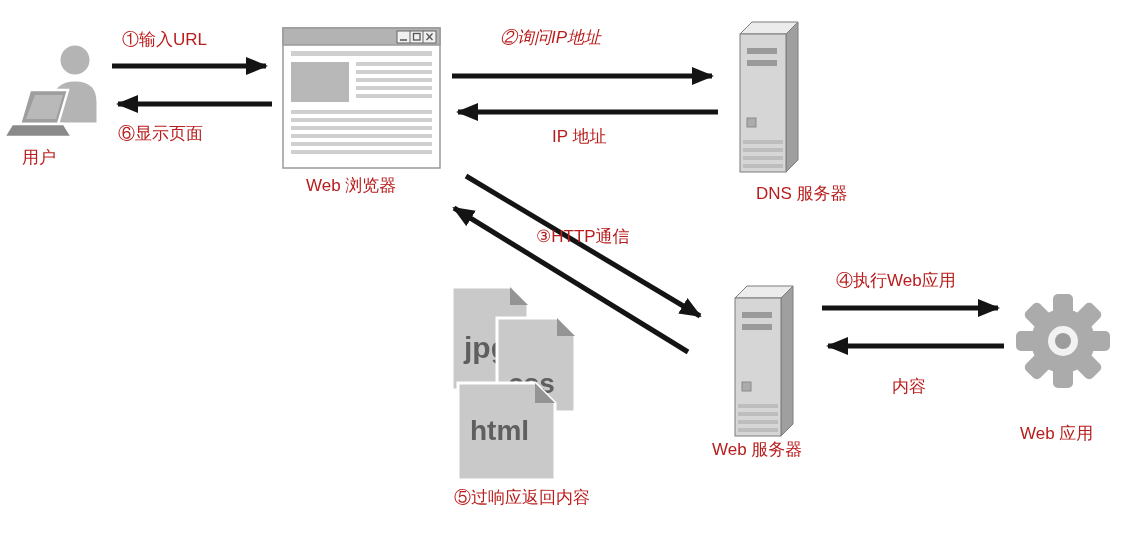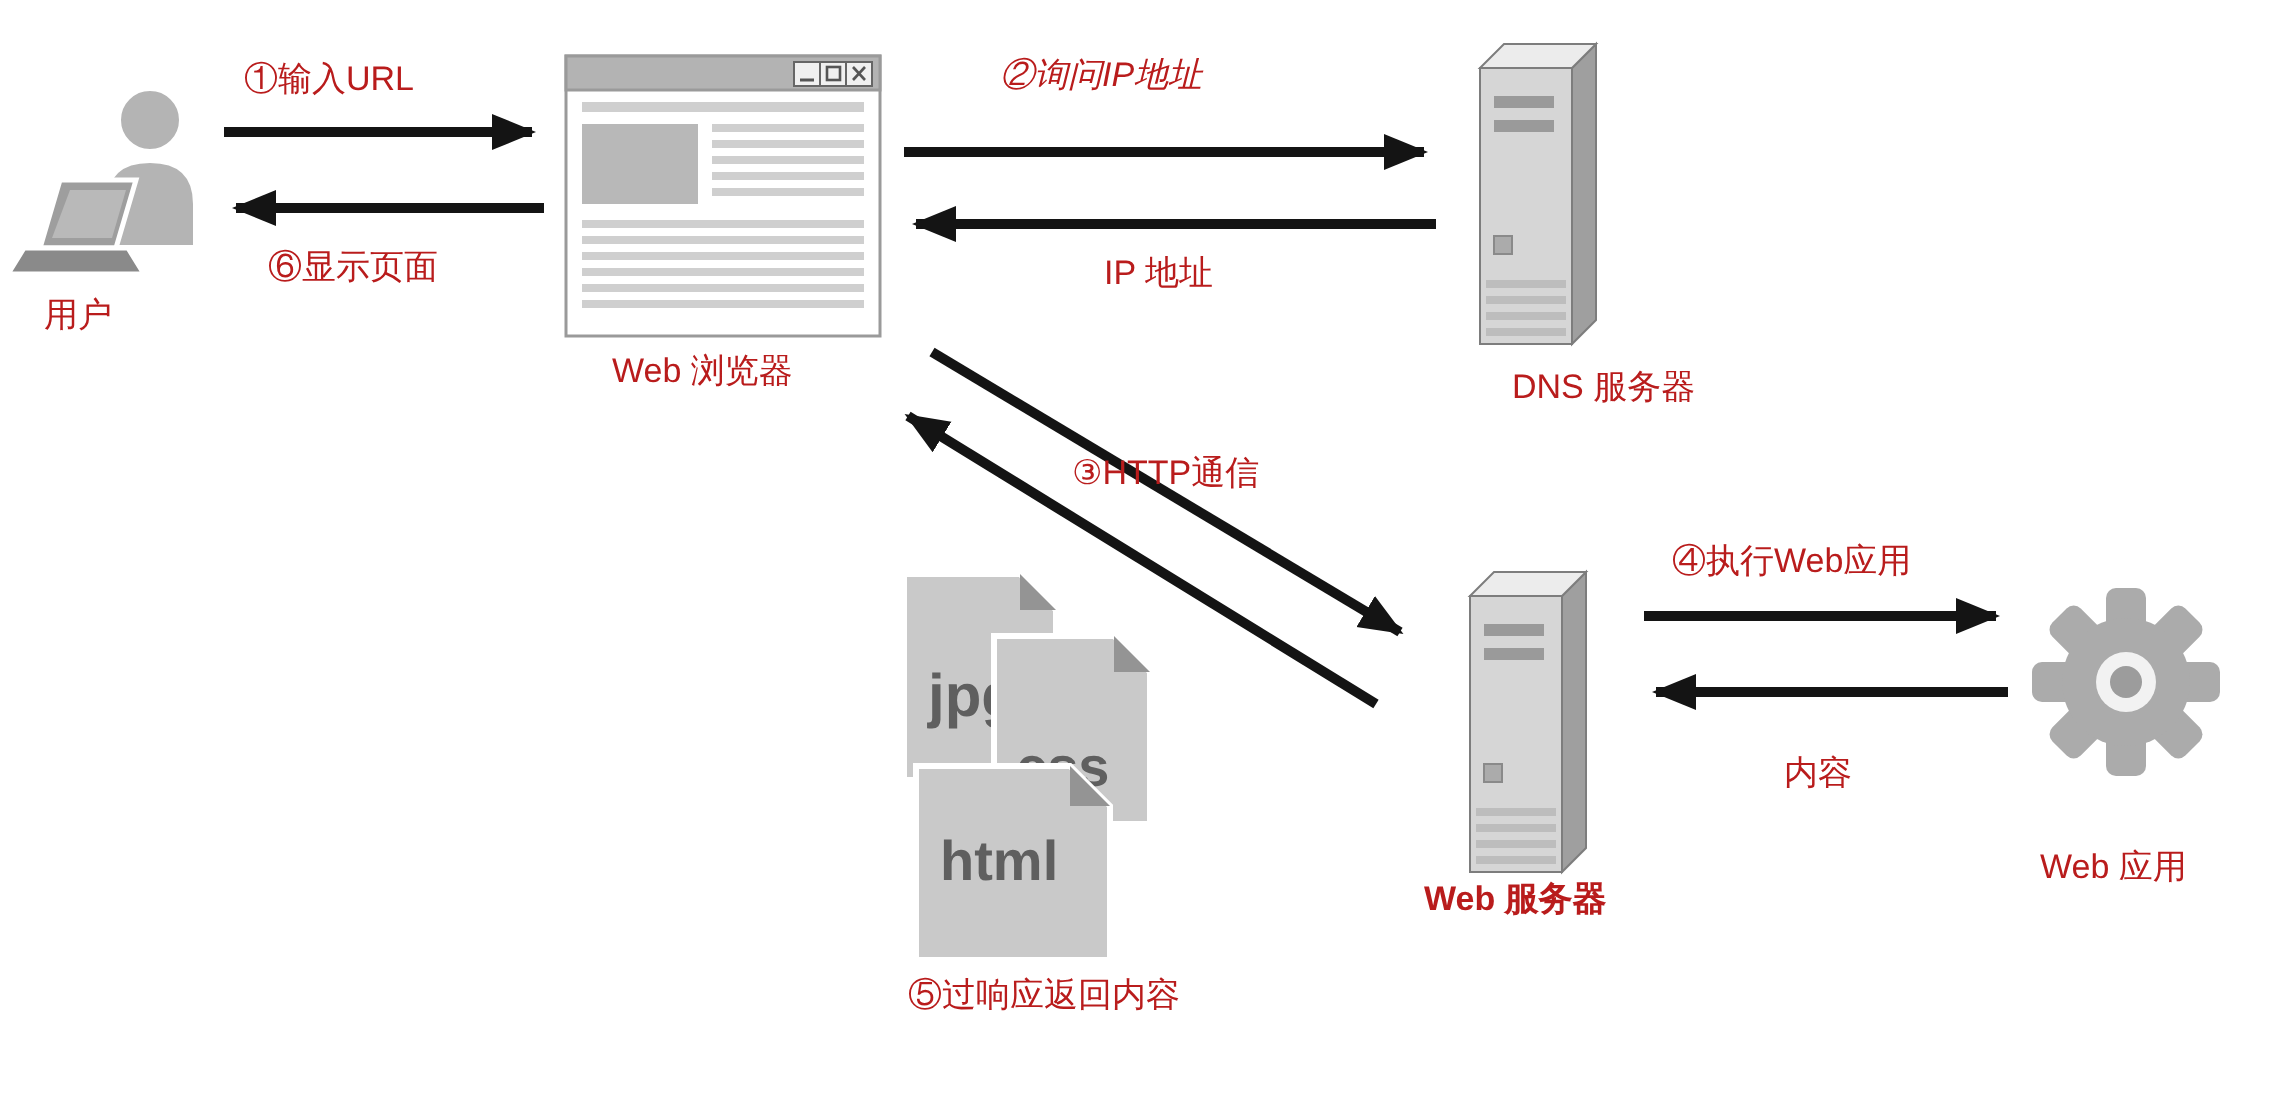--- a/index.html
+++ b/index.html
@@ -134,25 +134,25 @@
         <path d="M458,383 h77 l20,20 v77 h-97 Z" fill="#c9c9c9" stroke="#ffffff" stroke-width="3"></path>
         <path d="M535,383 l20,20 h-20 Z" fill="#949494"></path>
       </g>
       <text class="filetxt" x="470" y="440" font-size="28">html</text>
     </g>
   </svg>
 
   <div class="label" style="left:22px;  top:148px;">用户</div>
   <div class="label" style="left:306px; top:176px;">Web 浏览器</div>
   <div class="label" style="left:756px; top:184px;">DNS 服务器</div>
-  <div class="label" style="left:712px; top:440px;font-weight:bold;">Web 服务器</div>
+  <div class="label" style="left:712px; top:440px;">Web 服务器</div>
   <div class="label" style="left:1020px;top:424px;">Web 应用</div>
 
   <div class="label" style="left:122px; top:30px;">①输入URL</div>
-  <div class="label" style="left:118px; top:124px;margin-left:16px;">⑥显示页面</div>
+  <div class="label" style="left:118px; top:124px;">⑥显示页面</div>
   <div class="label" style="left:500px; top:28px;font-style:italic;">②询问IP地址</div>
   <div class="label" style="left:552px; top:127px;">IP 地址</div>
   <div class="label" style="left:536px; top:227px;">③HTTP通信</div>
   <div class="label" style="left:836px; top:271px;">④执行Web应用</div>
   <div class="label" style="left:892px; top:377px;">内容</div>
   <div class="label" style="left:422px; top:488px;margin-left:32px;">⑤过响应返回内容</div>
 
 </div>
 
 </body></html>

